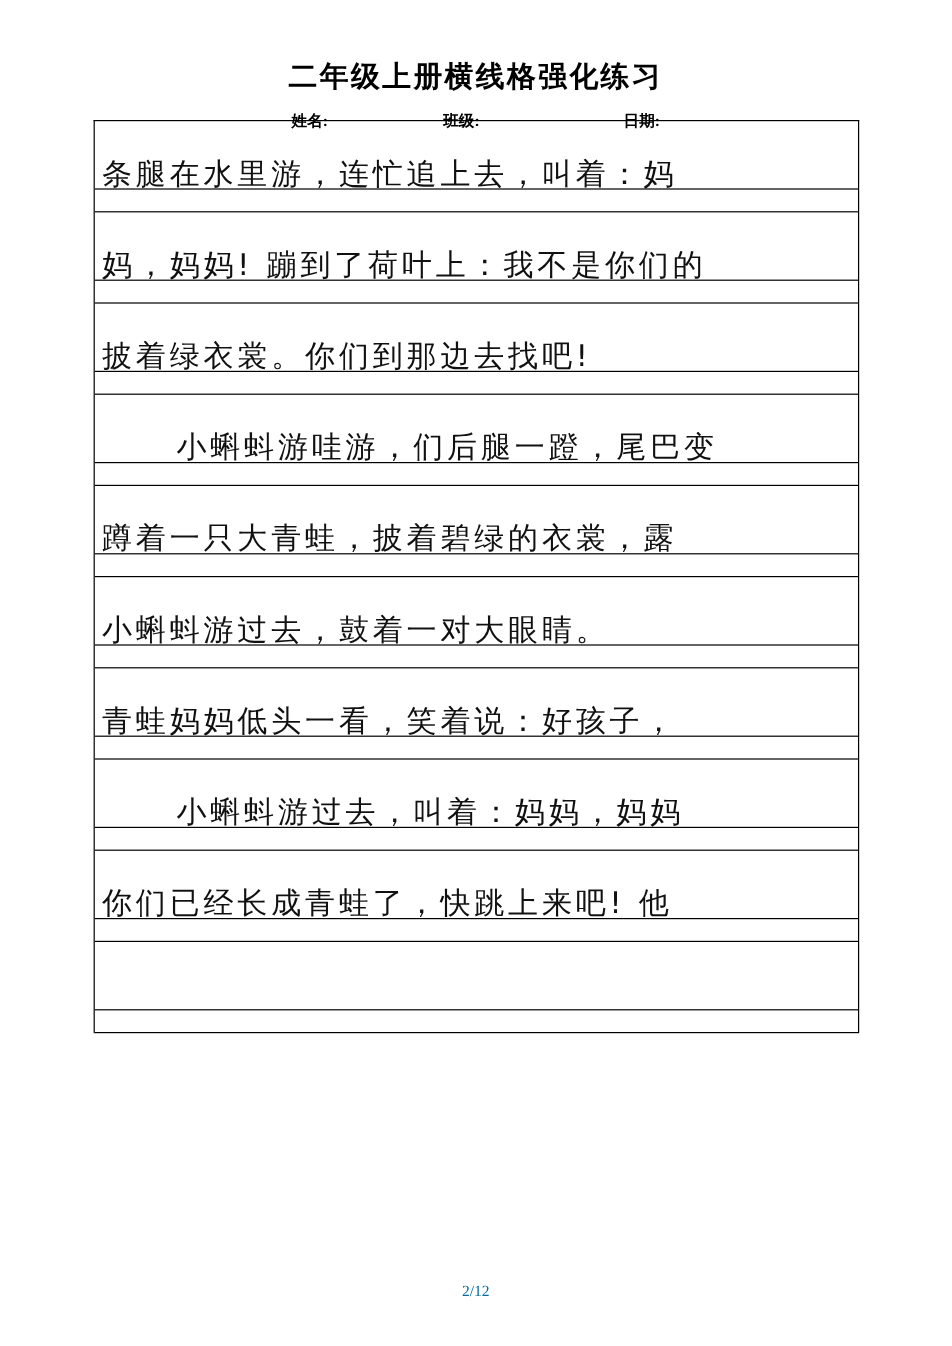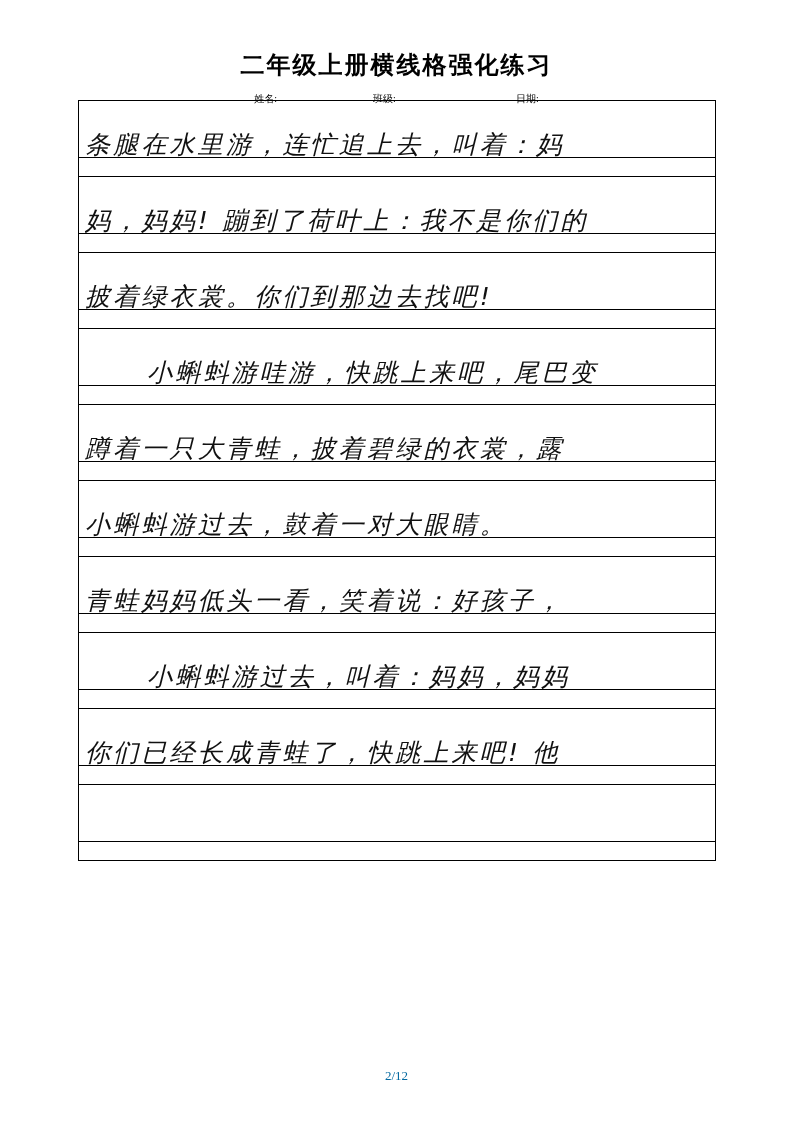--- a/index.html
+++ b/index.html
@@ -31,22 +31,22 @@
     margin: 0;
     padding-top: 51px;
     line-height: 1.2;
   }
   .meta-row {
     display: flex;
     justify-content: center;
     align-items: baseline;
     margin-top: 12px;
     font-family: "Liberation Serif", serif;
-    font-size: 10px;
-    font-weight: normal;
+    font-size: 13px;
+    font-weight: bold;
     color: #000;
   }
   .meta-item {
     display: inline-block;
     white-space: nowrap;
   }
   .meta-gap-1 { width: 96px; }
   .meta-gap-2 { width: 120px; }
 
   .sheet {
@@ -57,21 +57,20 @@
     border-top: 1.6px solid #000;
     border-left: 1.6px solid #000;
     border-right: 1.6px solid #000;
     box-sizing: border-box;
   }
   .line-block {
     position: relative;
     height: 76px;
     border-bottom: 1.6px solid #000;
     box-sizing: border-box;
-    font-style: italic;
   }
   .line-block::after {
     content: "";
     position: absolute;
     left: 0;
     right: 0;
     bottom: 18px;
     border-bottom: 0.8px solid #000;
   }
   .line-text {
@@ -124,21 +123,21 @@
     <div class="line-block">
       <div class="line-text spaced">条腿在水里游，连忙追上去，叫着：妈</div>
     </div>
     <div class="line-block">
       <div class="line-text spaced">妈，妈妈! 蹦到了荷叶上：我不是你们的</div>
     </div>
     <div class="line-block">
       <div class="line-text spaced">披着绿衣裳。你们到那边去找吧!</div>
     </div>
     <div class="line-block">
-      <div class="line-text indent spaced">小蝌蚪游哇游，快跳上来吧，尾巴变</div>
+      <div class="line-text indent spaced">小蝌蚪游哇游，们后腿一蹬，尾巴变</div>
     </div>
     <div class="line-block">
       <div class="line-text spaced">蹲着一只大青蛙，披着碧绿的衣裳，露</div>
     </div>
     <div class="line-block">
       <div class="line-text spaced">小蝌蚪游过去，鼓着一对大眼睛。</div>
     </div>
     <div class="line-block">
       <div class="line-text spaced">青蛙妈妈低头一看，笑着说：好孩子，</div>
     </div>

